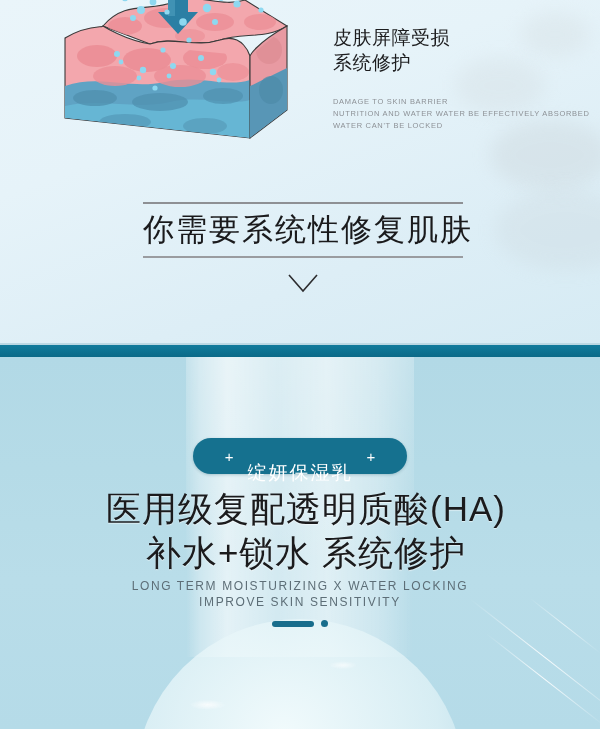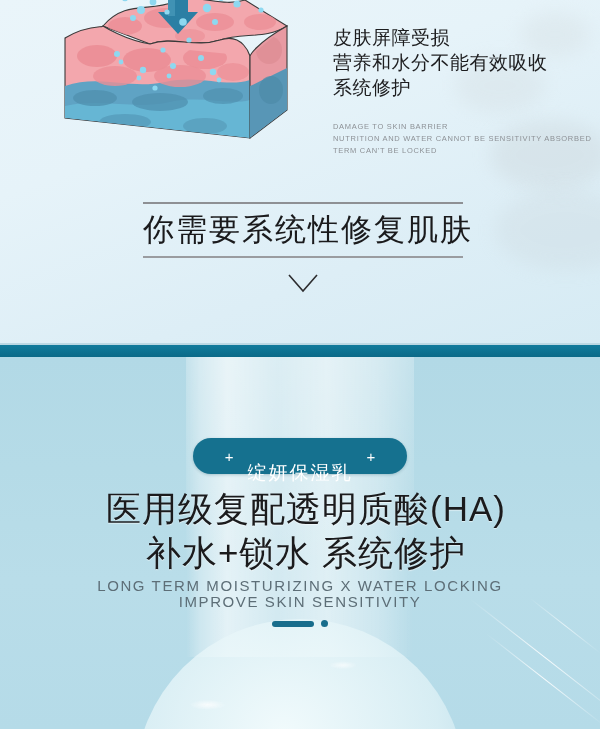--- a/index.html
+++ b/index.html
@@ -115,21 +115,21 @@
 
   
   .headline{position:absolute;left:0;top:487px;width:600px;text-align:center;}
   .hl-line{
     font-size:35px;line-height:44px;color:#1b1b1d;letter-spacing:1px;white-space:nowrap;
     text-shadow:0 1px 1px rgba(255,255,255,.55);
     padding-left:12px;
   }
   .sub-en{position:absolute;left:0;top:578px;width:600px;text-align:center;}
   .sub-en-line{
-    font-size:15px;line-height:16px;color:#5d6e77;letter-spacing:1.6px;white-space:nowrap;
+    font-size:12px;line-height:16px;color:#5d6e77;letter-spacing:1.6px;white-space:nowrap;
   }
   
   .pager{
     position:absolute;left:0;top:620px;width:600px;
     display:flex;align-items:center;justify-content:center;gap:7px;
   }
   .pager-bar{width:42px;height:6px;border-radius:3px;background:#186d8c;}
   .pager-dot{width:7px;height:7px;border-radius:50%;background:#186d8c;}
 </style>
 </head>
@@ -233,26 +233,25 @@
             <circle cx="158" cy="94" r="3.2"></circle>
           <circle cx="164" cy="102" r="2.4"></circle>
             <circle cx="134" cy="62" r="2.6"></circle>
           <circle cx="100" cy="110" r="2.6"></circle>
         </g>
       </svg>
     </div>
 
     <div class="copy-block">
       <div class="cn-line">皮肤屏障受损</div>
-      <div class="cn-line">营养和水分不能有效吸收</div>
       <div class="cn-line">系统修护</div>
       <div class="en-block">
         <div class="en-line">DAMAGE TO SKIN BARRIER</div>
-        <div class="en-line">NUTRITION AND WATER CANNOT BE SENSITIVITY ABSORBED</div>
-        <div class="en-line">TERM CAN'T BE LOCKED</div>
+        <div class="en-line">NUTRITION AND WATER WATER BE EFFECTIVELY ABSORBED</div>
+        <div class="en-line">WATER CAN'T BE LOCKED</div>
       </div>
     </div>
 
     <div class="mid-heading">
       <div class="rule"></div>
       <div class="mid-text">你需要系统性修复肌肤</div>
       <div class="rule bottom"></div>
       <div class="chevron">
         <svg width="34" height="22" viewBox="0 0 34 22">
           <polyline points="3,3 17,19 31,3" fill="none" stroke="#2d2d2f" stroke-width="1.6"></polyline>

